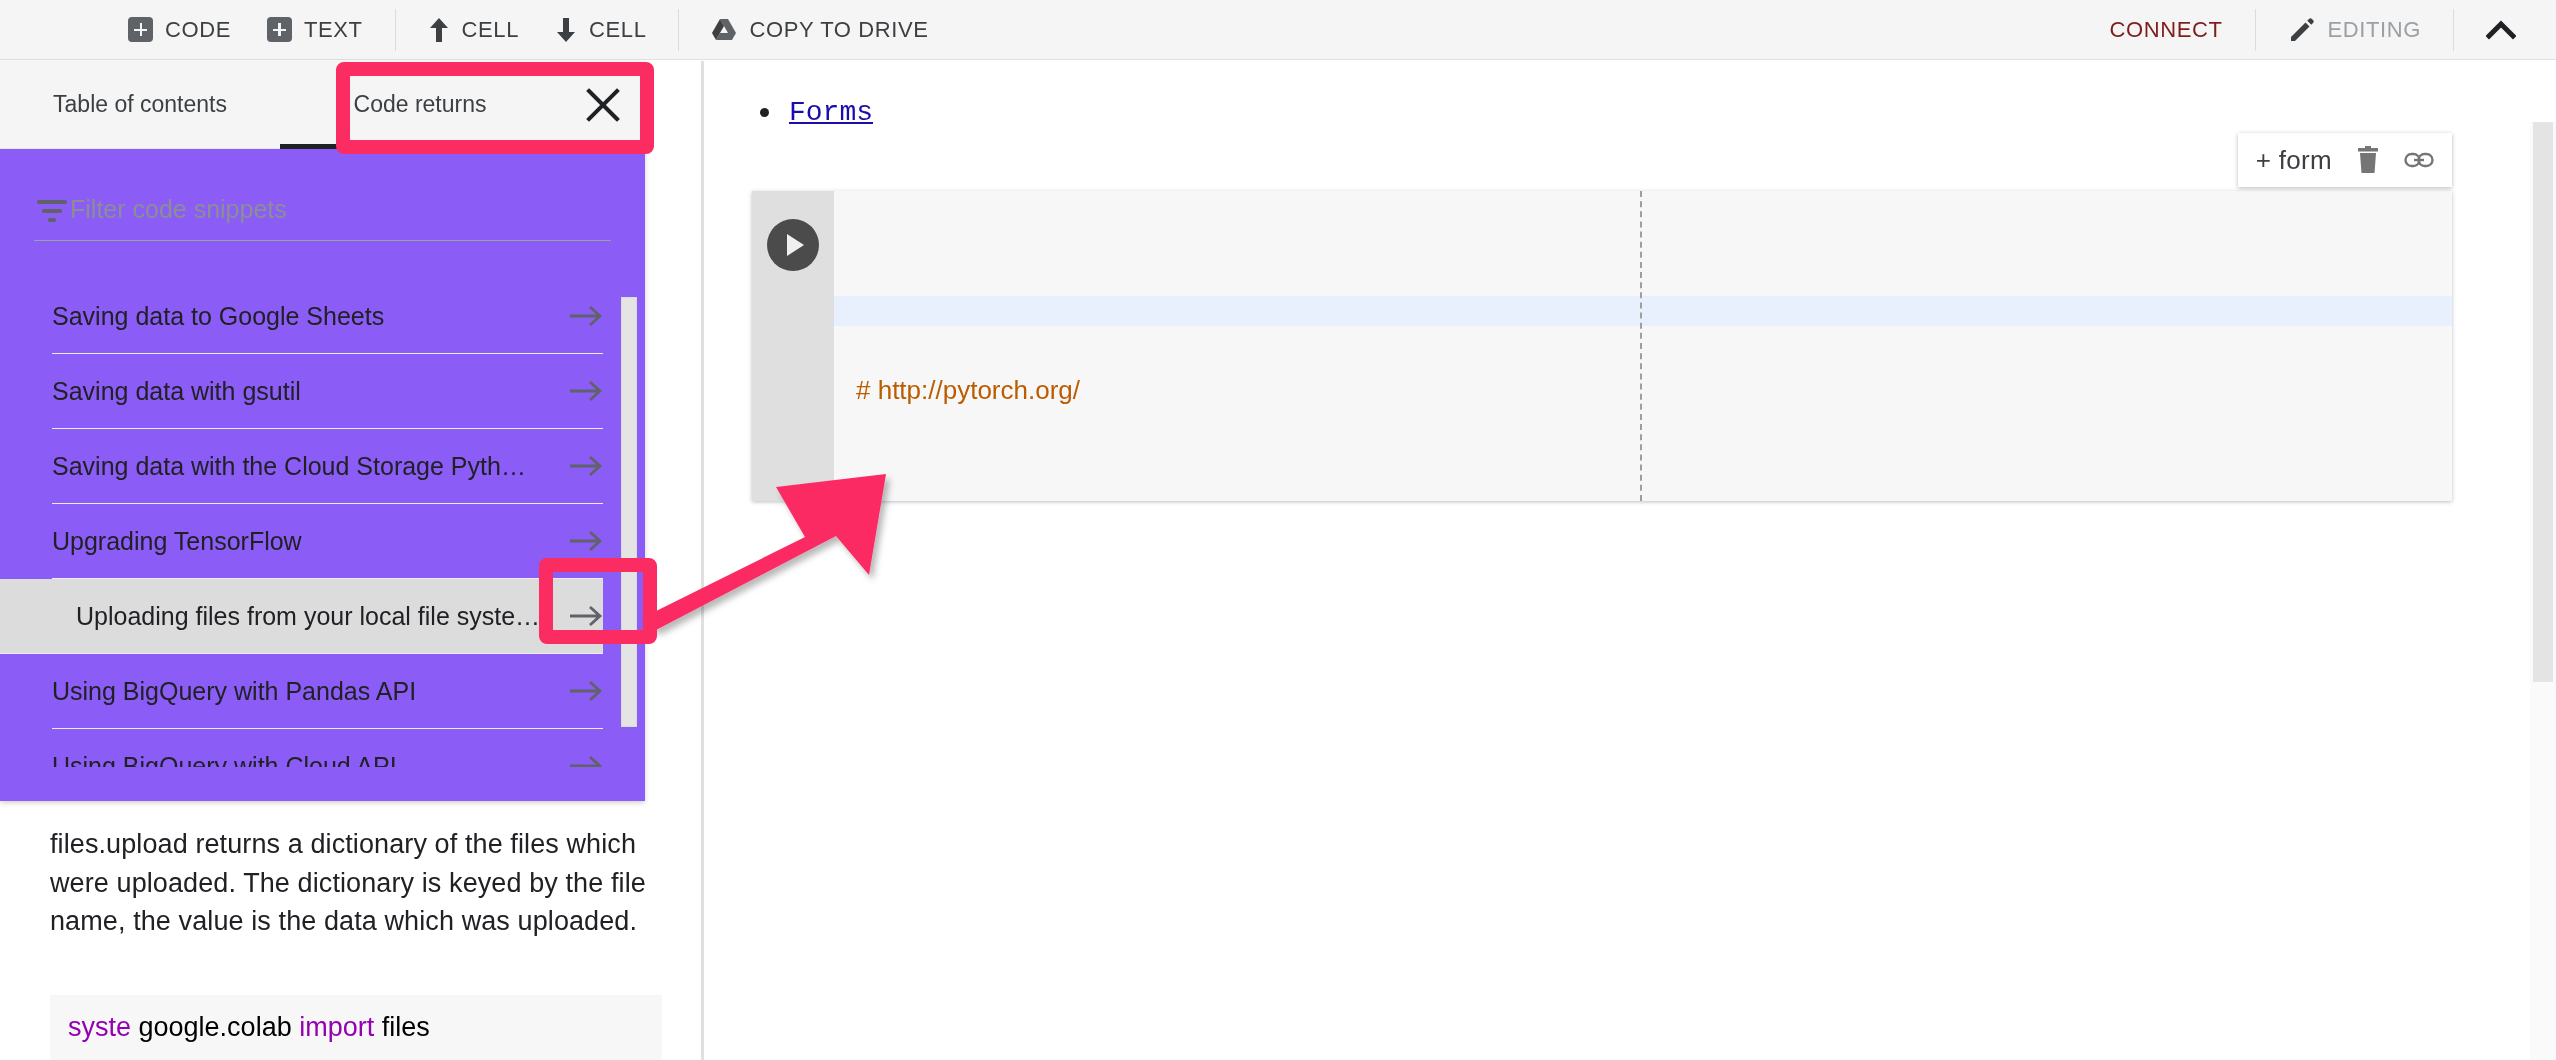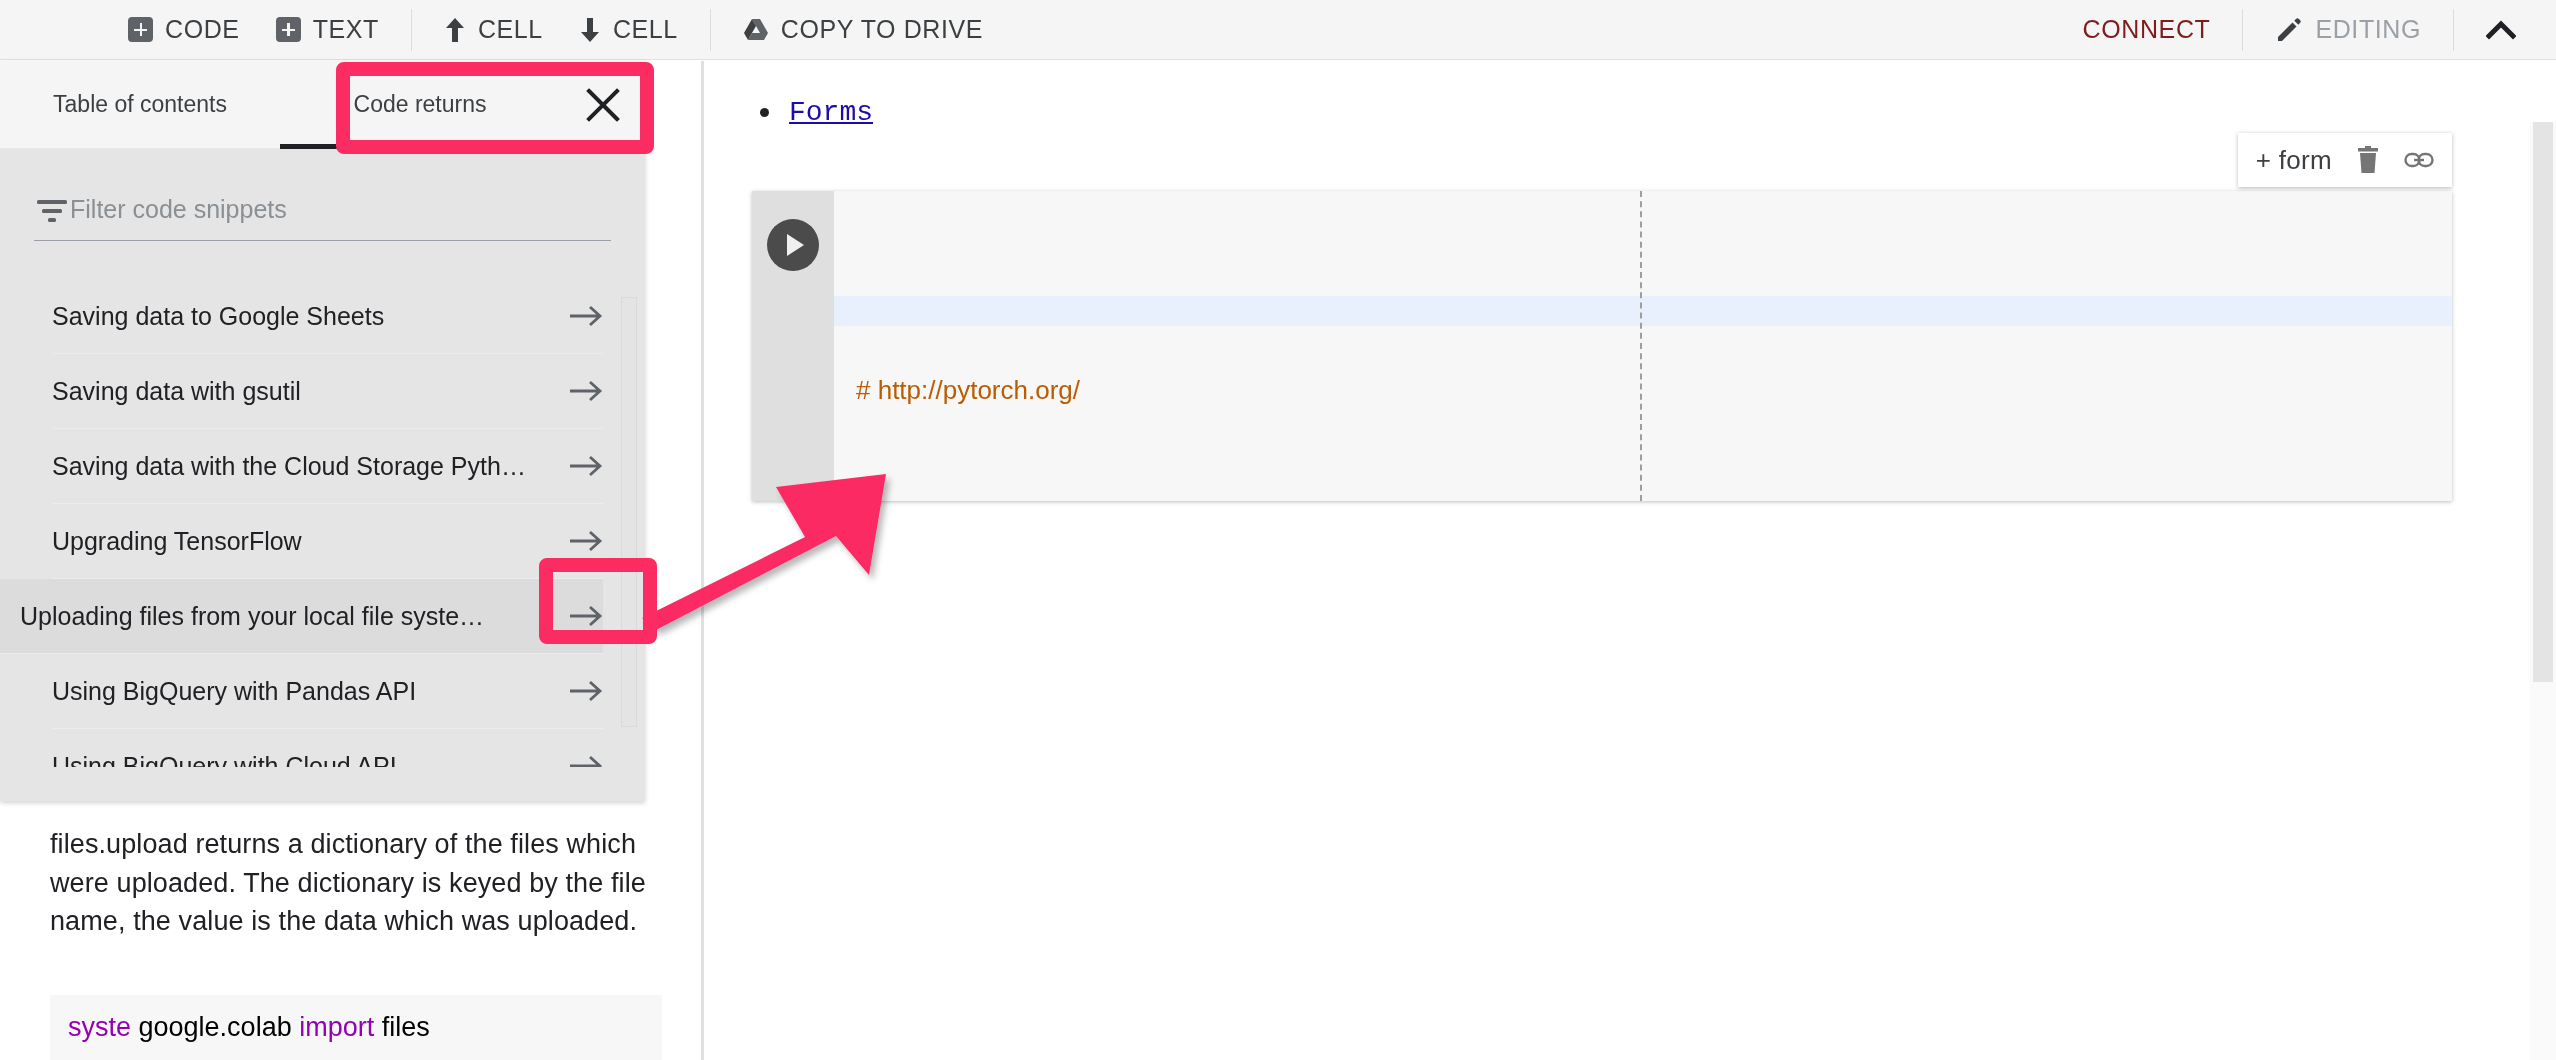--- a/index.html
+++ b/index.html
@@ -17,21 +17,21 @@
     position: absolute; left: 0; top: 0; width: 2556px; height: 60px;
     background: #f5f5f5;
     border-bottom: 1px solid #e0e0e0;
     display: flex; align-items: center;
   }
   .tb-left { display: flex; align-items: center; margin-left: 110px; }
   .tb-right { display: flex; align-items: center; margin-left: auto; }
   .tb-btn {
     display: flex; align-items: center; gap: 12px;
     padding: 0 18px; height: 60px;
-    color: #3c4043; font-size: 25px; letter-spacing: .6px;
+    color: #3c4043; font-size: 22px; letter-spacing: .6px;
     cursor: pointer; user-select: none;
   }
   .tb-sep { width: 1px; height: 42px; background: #dadce0; margin: 0 14px; }
   .plus-box {
     width: 25px; height: 25px; border-radius: 4px; background: #5f6368;
     position: relative; flex: none;
   }
   .plus-box::before, .plus-box::after {
     content: ""; position: absolute; background: #f5f5f5;
   }
@@ -40,21 +40,21 @@
   .arrow-ico { width: 22px; height: 26px; flex: none; }
   .drive-ico { width: 26px; height: 24px; flex: none; }
   .pencil-ico { width: 28px; height: 28px; flex: none; }
   .chev-ico { width: 30px; height: 22px; flex: none; }
   .tb-btn.muted { color: #9aa0a6; }
   .tb-btn.dark { color: #7f1d1d; }
 
   
   .panel {
     position: absolute; left: 0; top: 61px; width: 645px; height: 740px;
-    background: #e5e5e5;
+    background: #8b5cf6;
     box-shadow: 0 2px 5px rgba(0,0,0,.18);
     overflow: hidden;
   }
   .panel-tabs {
     position: relative; height: 88px; background: #f5f5f5;
     display: flex; align-items: center;
     border-bottom: 1px solid #e8e8e8;
   }
   .tab {
     font-size: 23px; color: #3c4043; height: 88px;
@@ -90,21 +90,21 @@
     overflow: hidden;
   }
   .snip-item {
     margin: 0 42px 0 52px;
     height: 75px;
     display: flex; align-items: center;
     border-bottom: 1px solid #ececec;
     cursor: pointer; user-select: none;
     position: relative;
   }
-  .snip-item.sel { background: #dcdcdc; margin: 0 42px 0 0; padding-left: 20px; }
+  .snip-item.sel { background: #dcdcdc; margin: 0 42px 0 0; padding-left: 76px; }
   .snip-label {
     font-size: 25px; color: #202124; white-space: nowrap;
     overflow: hidden; text-overflow: ellipsis; max-width: 500px;
   }
   .snip-arrow { margin-left: auto; width: 34px; height: 26px; flex: none; }
 
   .panel-scroll {
     position: absolute; right: 8px; top: 236px;
     width: 16px; height: 430px; background: #e4e4e4;
     border: 1px solid #dadada;

